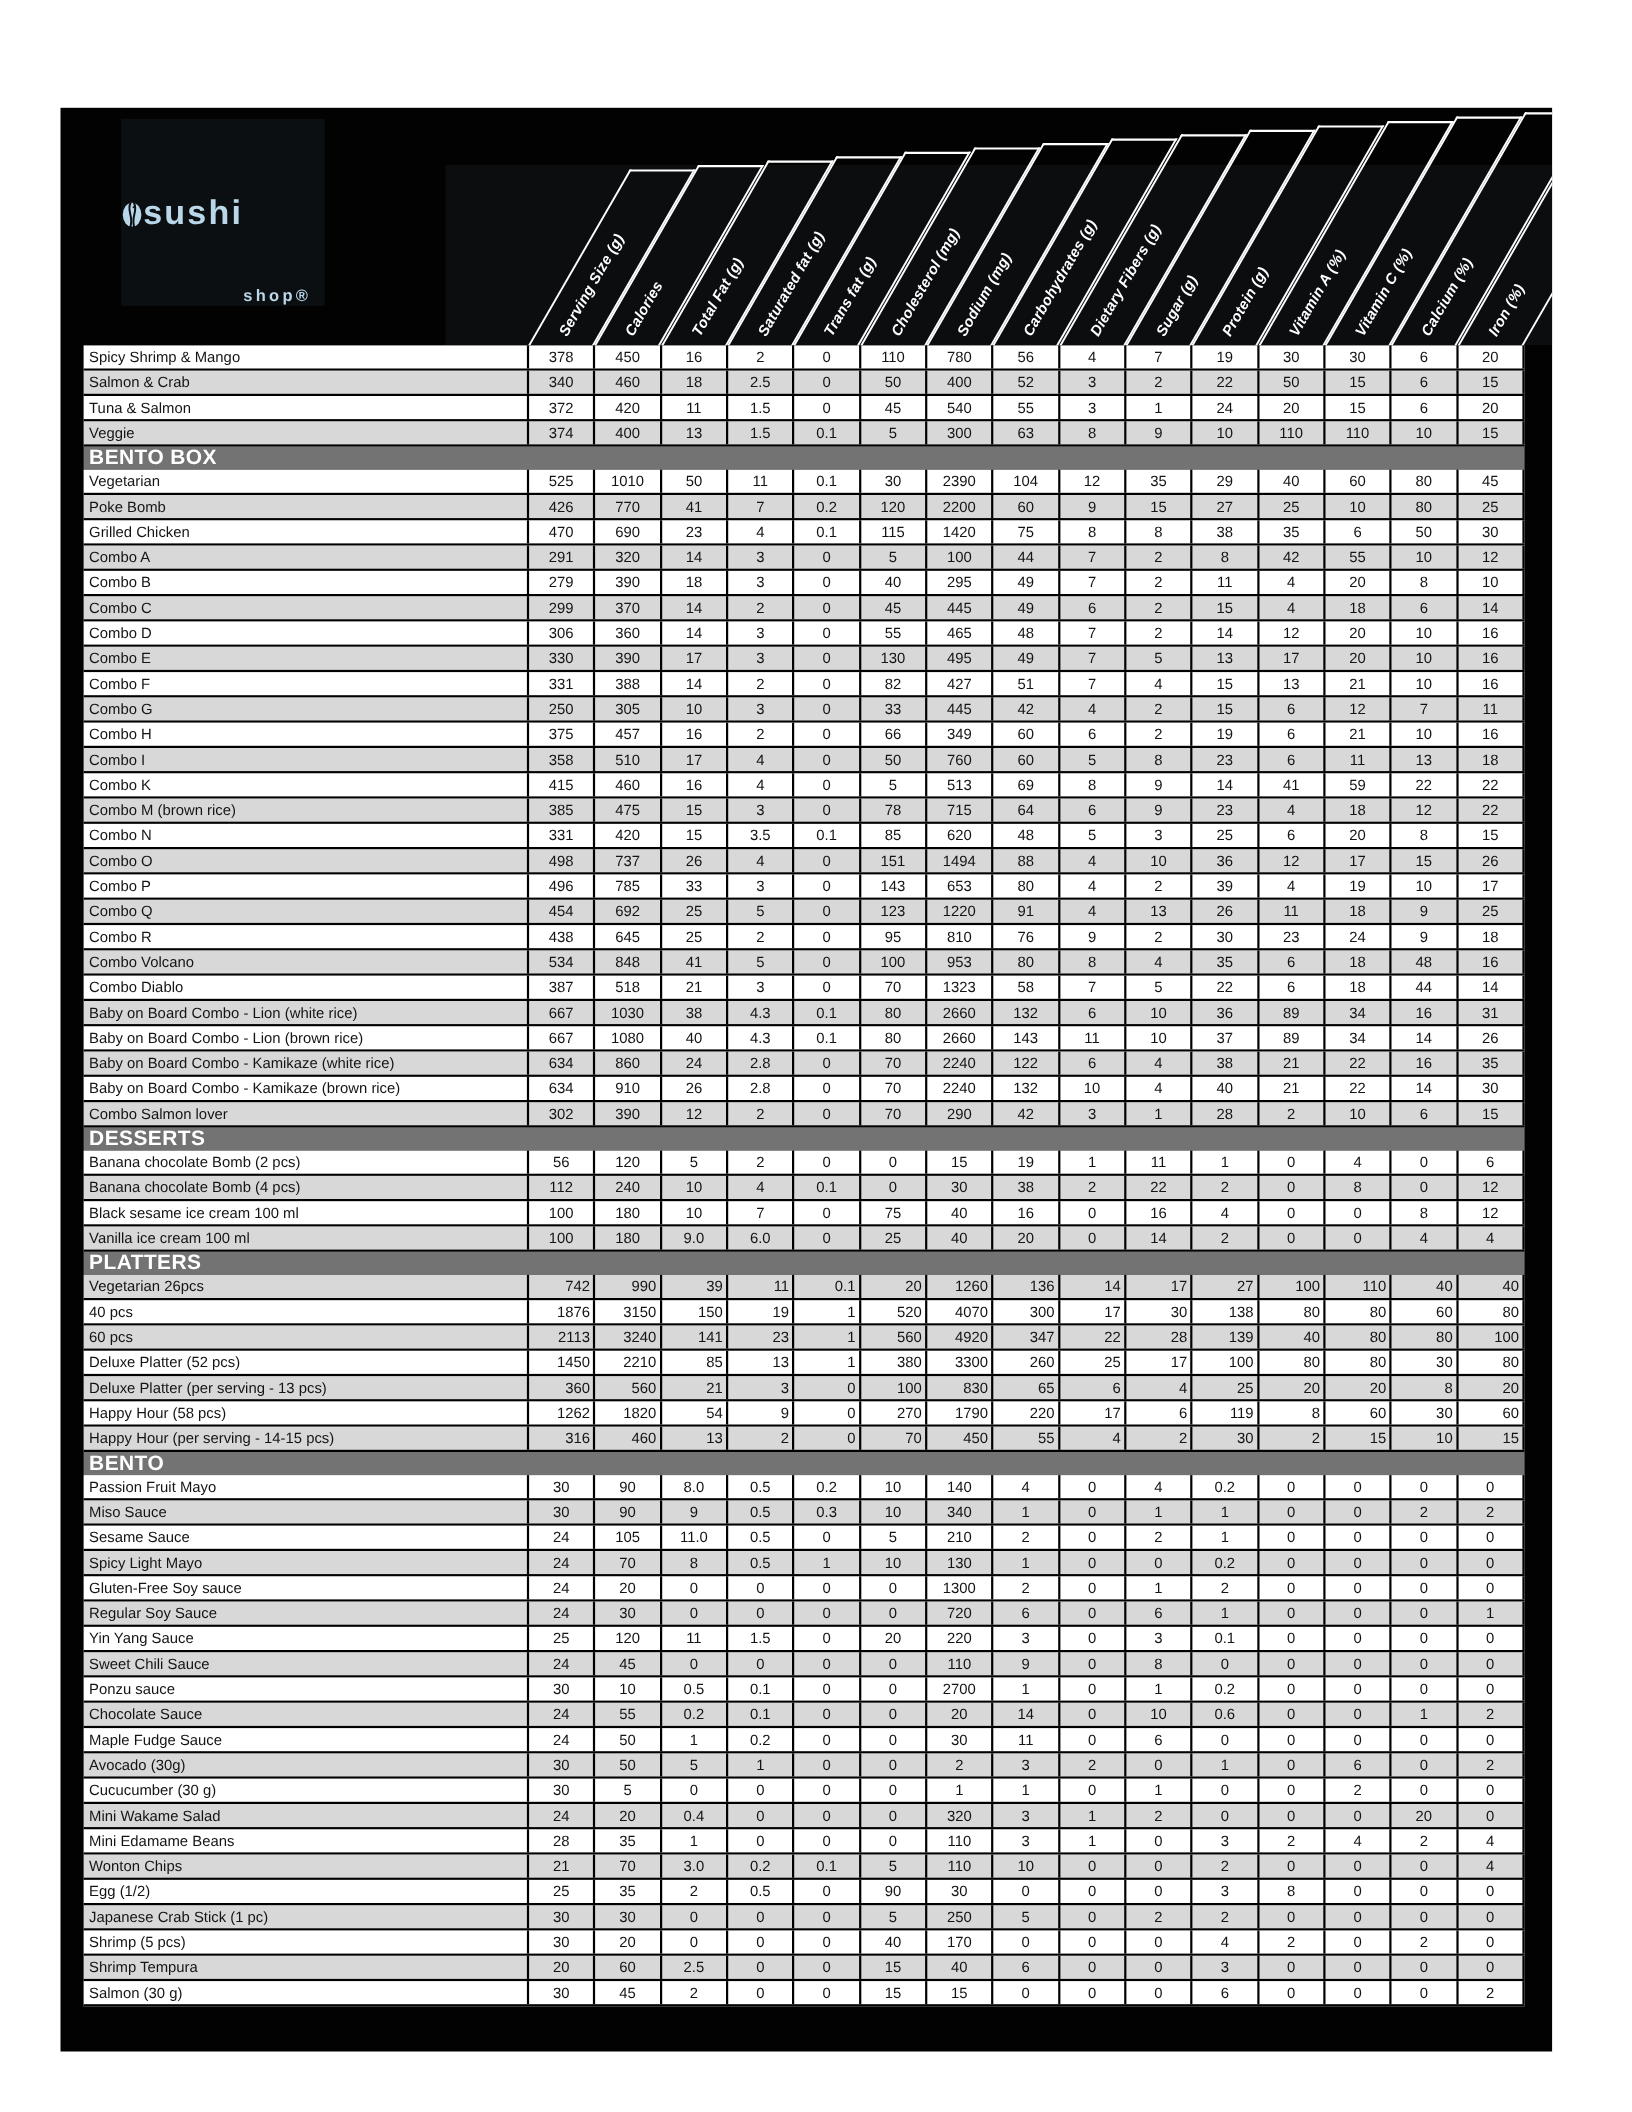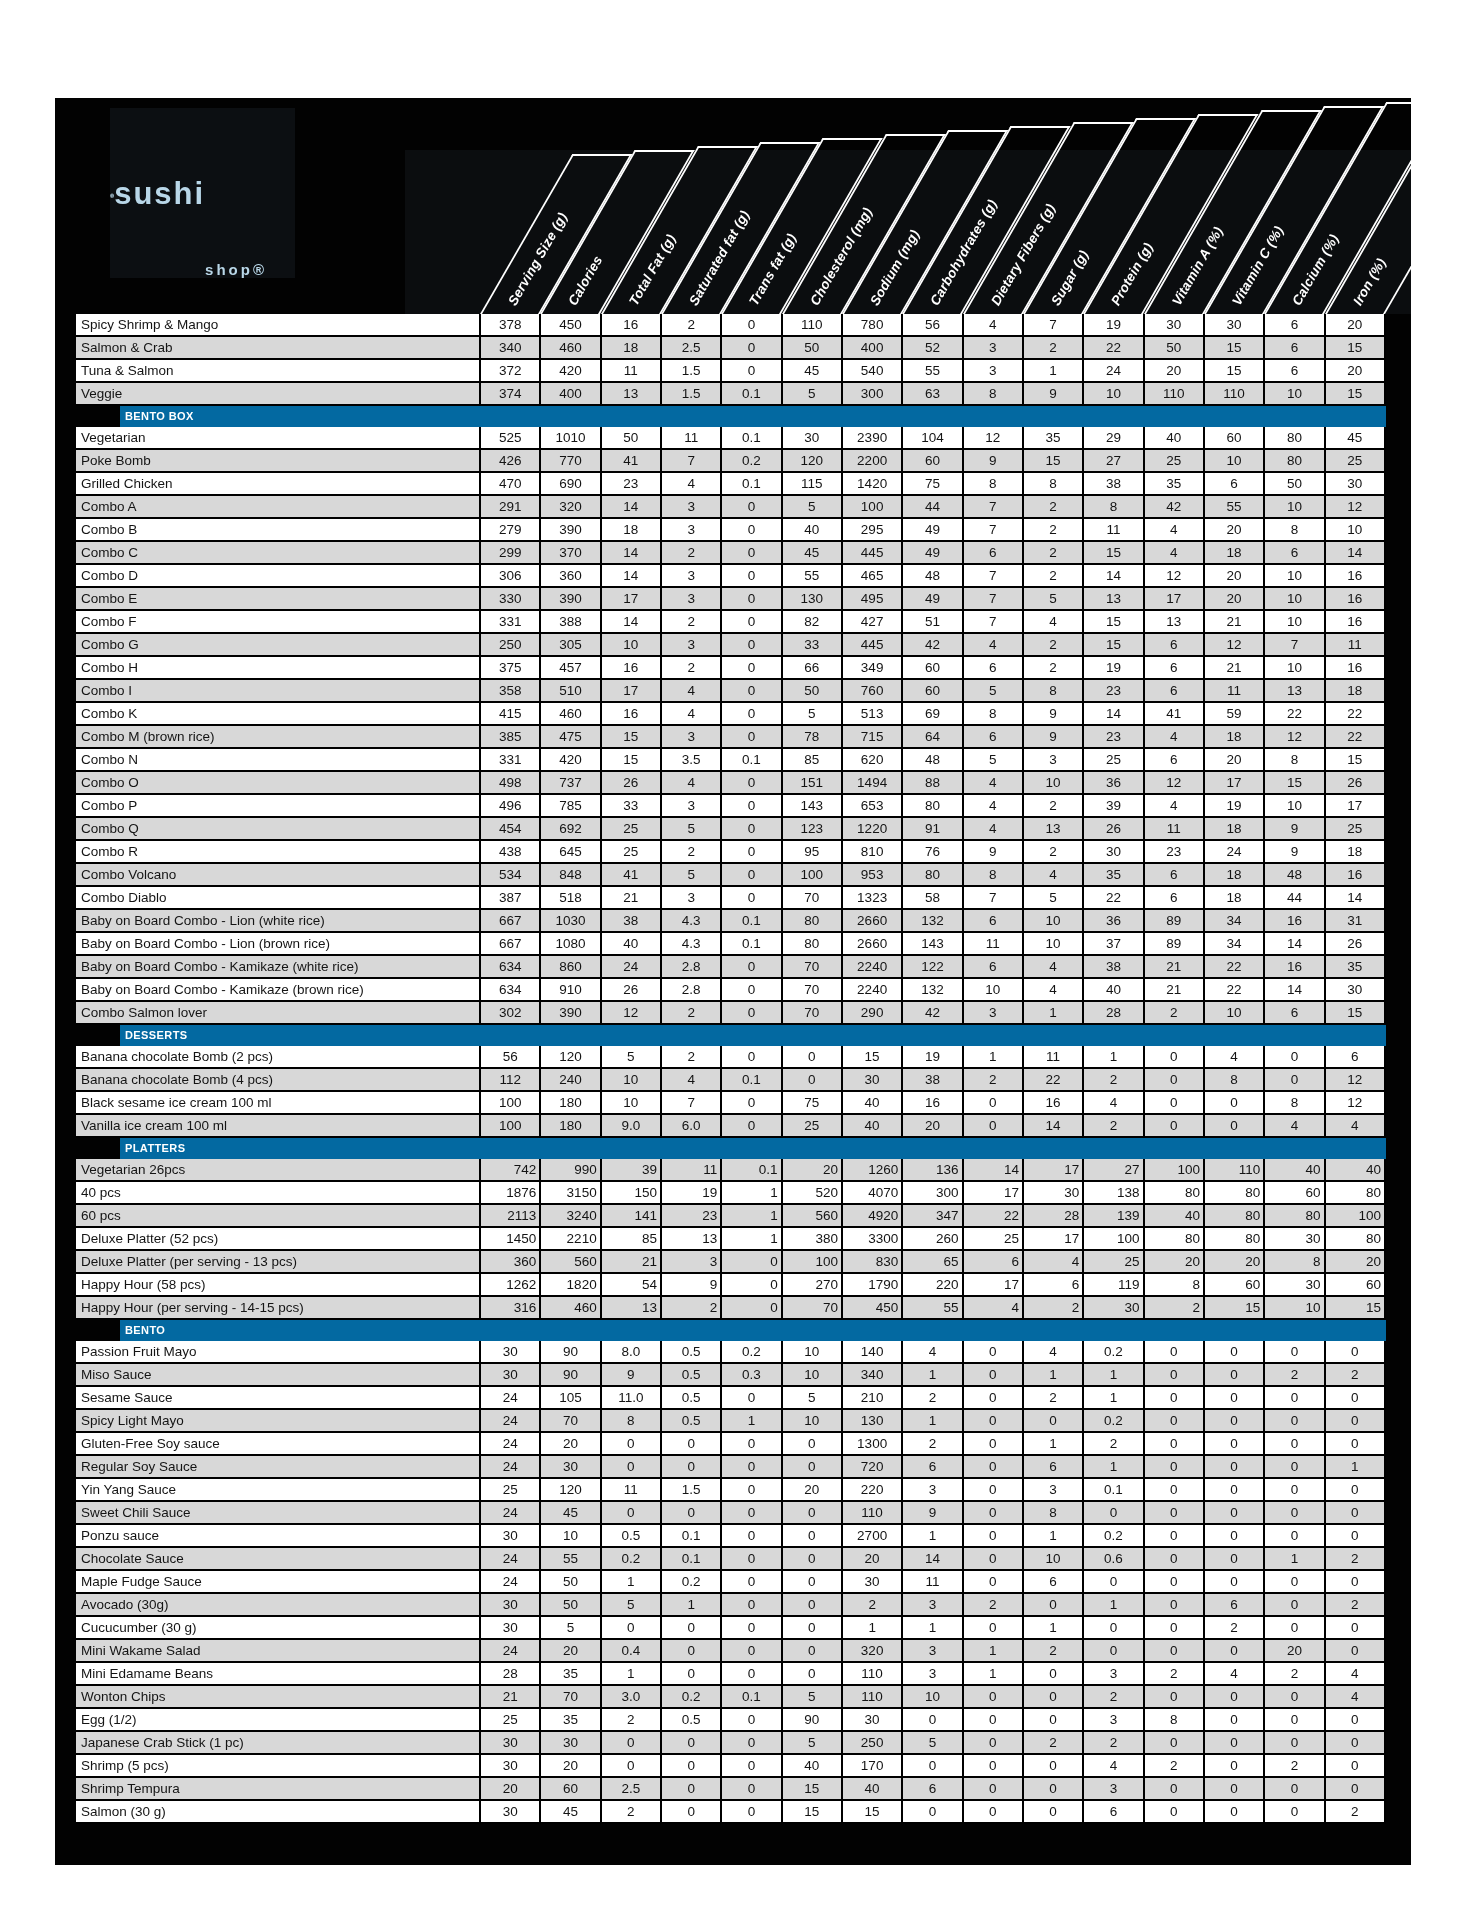--- a/index.html
+++ b/index.html
@@ -19,36 +19,36 @@
         font-style:italic;white-space:nowrap;letter-spacing:.2px;
         transform:rotate(-60deg);transform-origin:0 100%;}
 
   
   .logo-box{position:absolute;left:55px;top:10px;width:185px;height:170px;
         background:#0c0f12;display:flex;flex-direction:row;align-items:center;}
   .logo-icon{margin-top:6px;}
   .brand-top{color:#b9d7e8;font-size:31px;font-weight:bold;letter-spacing:2px;
         line-height:26px;margin-top:2px;}
   .brand-bottom{color:#b9d7e8;font-size:15px;font-weight:bold;letter-spacing:3px;
-        line-height:16px;align-self:flex-end;margin-right:28px;}
+        line-height:16px;align-self:flex-end;margin-right:12px;}
 
   
   .tbl{position:absolute;left:21px;top:216px;width:1310px;}
   .row{display:grid;grid-template-columns:405px repeat(15,60.33px);
        height:23px;box-sizing:border-box;border-bottom:2px solid #000;}
   .row.w{background:#ffffff;}
   .row.g{background:#d8d8d8;}
   .cell{box-sizing:border-box;border-right:2px solid #000;
         font-size:13.5px;color:#141414;line-height:21px;overflow:hidden;white-space:nowrap;}
   .cell.name{text-align:left;padding-left:5px;}
   .cell.num{text-align:center;}
   .row.alignr .cell.num{text-align:right;padding-right:3px;}
-  .section-row{height:21px;line-height:21px;background:#0369a1;color:#ffffff;
-        font-size:11px;font-weight:bold;letter-spacing:.4px;padding-left:5px;
-        box-sizing:border-box;margin-left:44px;}
+  .section-row{height:21px;line-height:21px;background:#737373;color:#ffffff;
+        font-size:19px;font-weight:bold;letter-spacing:.4px;padding-left:5px;
+        box-sizing:border-box;}
 </style>
 </head>
 <body>
 
 <div class="sheet">
 
   <div class="header-zone">
     <div class="header-tint"></div>
     <div>
         <div class="band" style="left: 425px; height: 160px;"></div>

